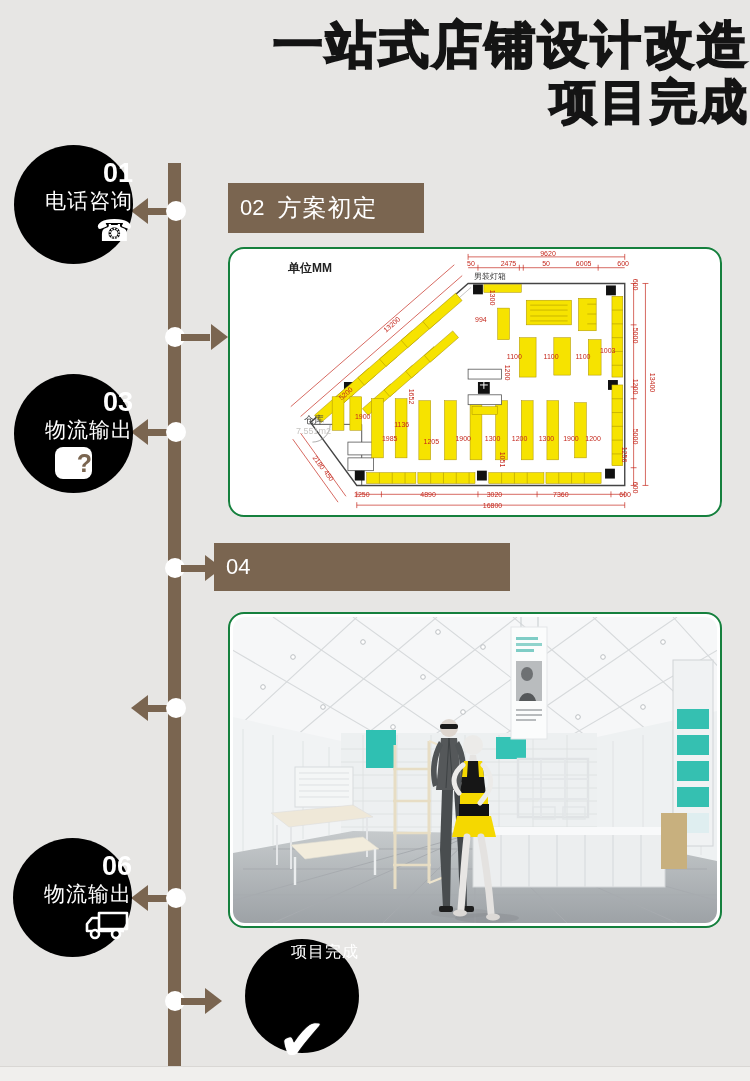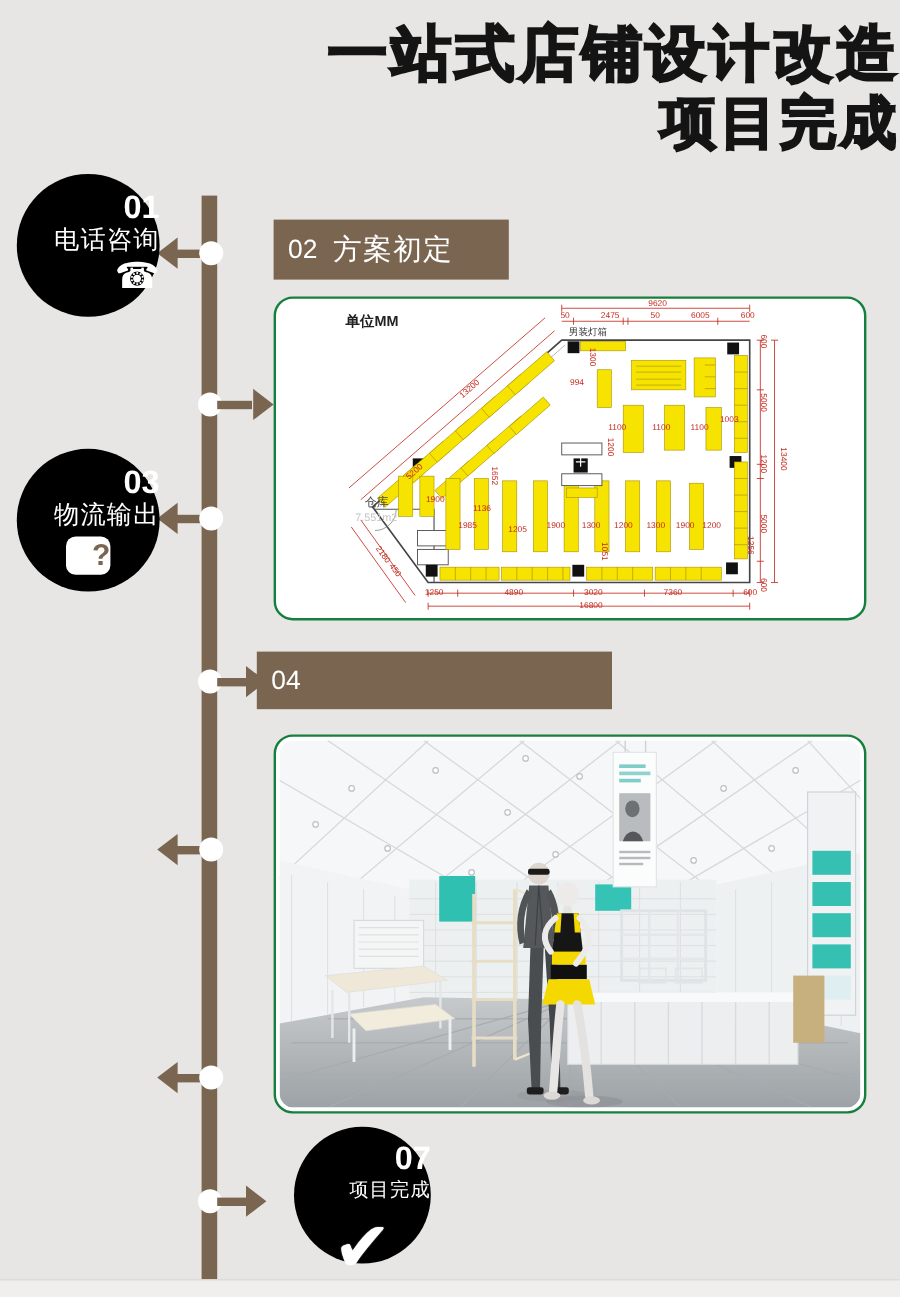--- a/index.html
+++ b/index.html
@@ -114,23 +114,35 @@
     <div class="icon-phone">☎</div>
   </div>
 
   <div class="circle" style="left:14px;top:374px;">
     <div class="num">03</div>
     <div class="lbl">物流输出</div>
     <div class="qbox">?</div>
   </div>
 
 
+  <div class="circle" style="left:13px;top:838px;">
+    <div class="num">06</div>
+    <div class="lbl">物流输出</div>
+    <svg class="icon-svg" width="50" height="32" viewBox="0 0 50 32">
+      <g stroke="#fff" fill="none" stroke-width="2.6" stroke-linejoin="round">
+        <rect x="17" y="3" width="28" height="16"></rect>
+        <path d="M17 8 h-7 l-5 6 v7 h5"></path>
+        <path d="M14 21 h17 M36 21 h6"></path>
+        <circle cx="13" cy="24" r="4"></circle>
+        <circle cx="34" cy="24" r="4"></circle>
+      </g>
+    </svg>
+  </div>
 
   <div class="circle" style="left:245px;top:939px;width:114px;height:114px;">
-    <div class="num" style="margin-top:11px;">07</div>
     <div class="lbl" style="font-size:16px;">项目完成</div>
     <div class="check">✔</div>
   </div>
 
   <div class="step-header" style="left:228px;top:183px;width:172px;height:50px;">
     <span class="n">02</span>
     <span class="t">方案初定</span>
   </div>
 
   <div class="card" style="left:228px;top:247px;width:490px;height:266px;">

